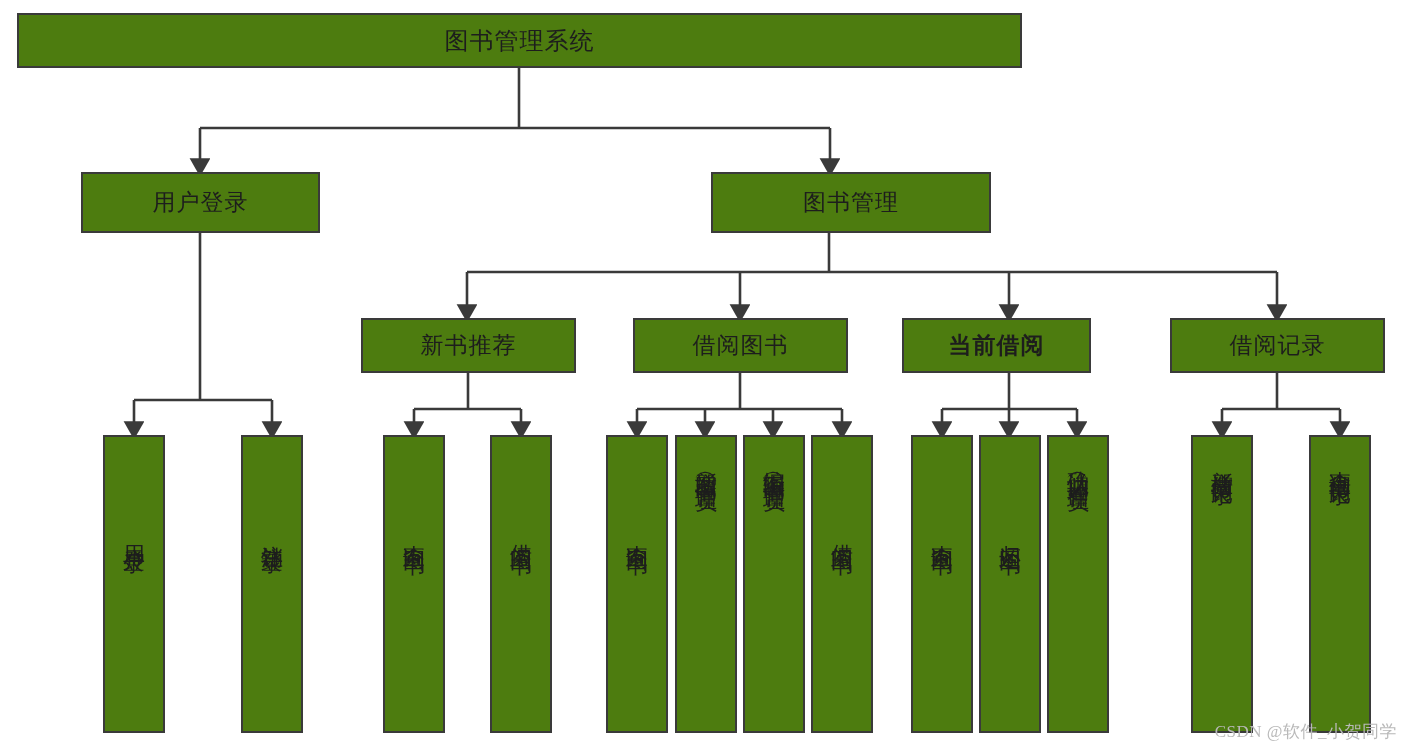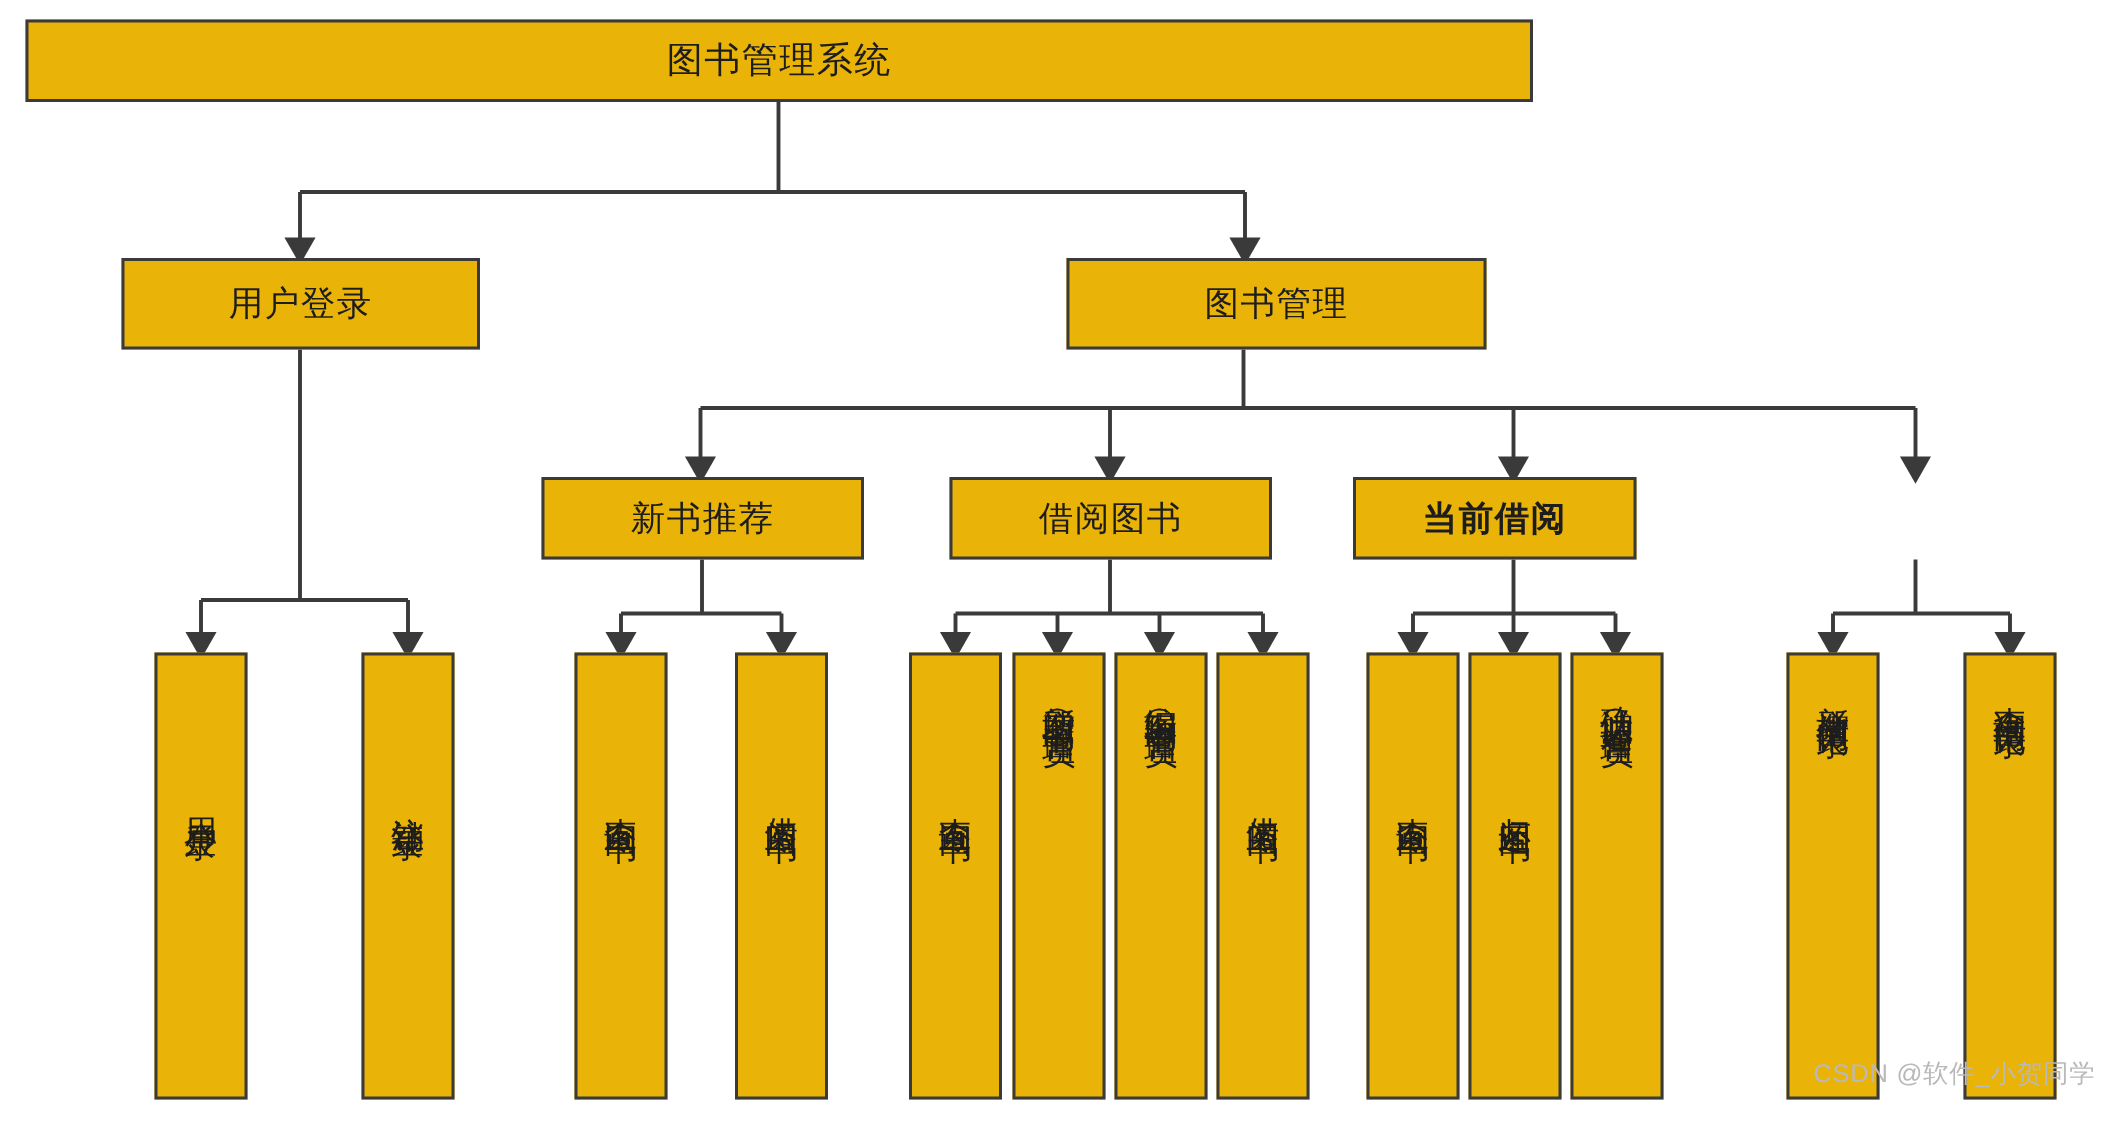--- a/index.html
+++ b/index.html
@@ -10,21 +10,21 @@
     font-family:"Liberation Sans","DejaVu Sans",sans-serif;
     overflow:hidden;
     position:relative;
   }
   #diagram-root{position:absolute;left:0;top:0;width:1405px;height:747px;}
   svg#connectors{position:absolute;left:0;top:0;width:1405px;height:747px;pointer-events:none;}
 
   .node{
     position:absolute;
     box-sizing:border-box;
-    background:#eab308;
+    background:#4d7c0f;
     border:2.5px solid #3a3a3a;
     display:flex;
     align-items:center;
     justify-content:center;
     color:#1d1d1d;
   }
   .node.h{ 
     font-size:23px;
     letter-spacing:1px;
     line-height:1;
@@ -43,26 +43,27 @@
     letter-spacing:3px;
     white-space:nowrap;
     display:block;
   }
   .leaf.mid .vtext{margin-top:78px;}
   .leaf.tall .vtext{margin-top:4px;}
 
   #watermark{
     position:absolute;
     right:8px;
-    bottom:20px;
+    bottom:4px;
     font-size:17px;
     color:#b9b9b9;
     letter-spacing:0.5px;
     white-space:nowrap;
     user-select:none;
+    font-family:Liberation Serif, serif;
   }
 </style>
 </head>
 <body>
 
 <div id="diagram-root">
 
   <svg id="connectors" viewBox="0 0 1405 747" xmlns="http://www.w3.org/2000/svg">
     <defs>
       <marker id="arrow" markerWidth="12" markerHeight="12" refX="2.2" refY="4" orient="auto" markerUnits="strokeWidth">
@@ -126,20 +127,23 @@
 
   <div class="node h" style="left:361px;top:318px;width:215px;height:55px;">
     <span>新书推荐</span>
   </div>
   <div class="node h" style="left:633px;top:318px;width:215px;height:55px;">
     <span>借阅图书</span>
   </div>
   <div class="node h" style="left:902px;top:318px;width:189px;height:55px;font-weight:bold;">
     <span>当前借阅</span>
   </div>
+  <div class="node h" style="left:1170px;top:318px;width:215px;height:55px;">
+    <span>借阅记录</span>
+  </div>
 
   <div class="node leaf mid" style="left:103px;top:435px;width:62px;height:298px;">
     <span class="vtext">用户登录</span>
   </div>
   <div class="node leaf mid" style="left:241px;top:435px;width:62px;height:298px;">
     <span class="vtext">注销登录</span>
   </div>
 
   <div class="node leaf mid" style="left:383px;top:435px;width:62px;height:298px;">
     <span class="vtext">查询图书</span>

